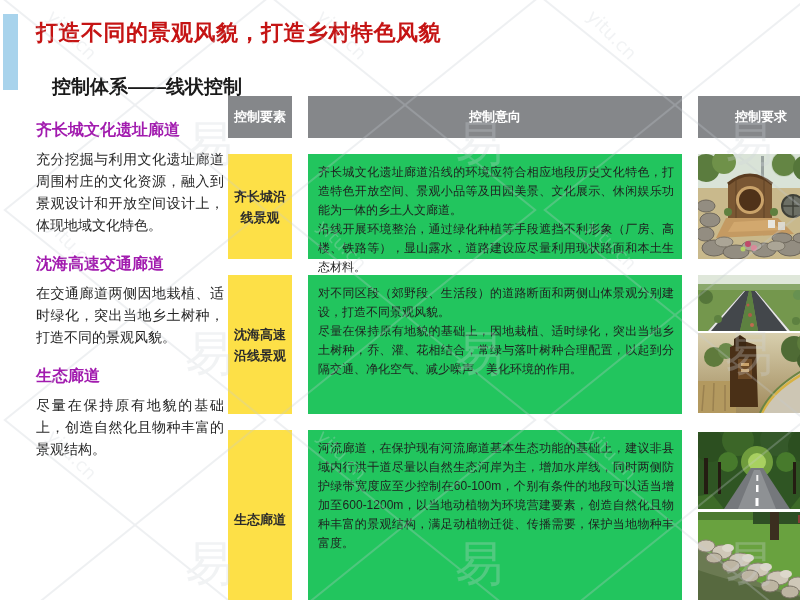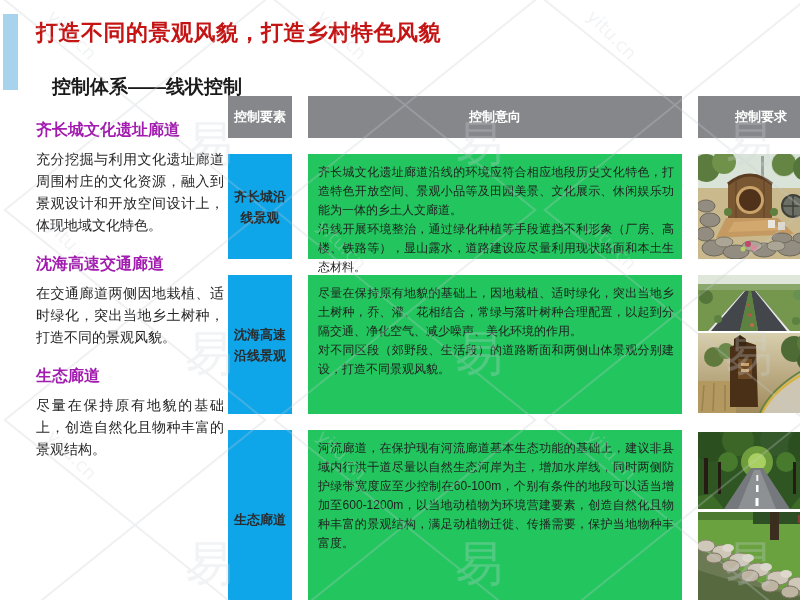--- a/index.html
+++ b/index.html
@@ -11,21 +11,21 @@
   .title{position:absolute;left:36px;top:18px;margin:0;font-size:22px;font-weight:bold;color:#c51414;letter-spacing:.5px;white-space:nowrap;}
   .subtitle{position:absolute;left:36px;top:58px;margin:16px;font-size:19px;font-weight:bold;color:#1a1a1a;white-space:nowrap;}
   .sidebar{position:absolute;left:36px;top:102px;width:188px;}
   .sidebar h3{margin:18px 0 7px 0;font-size:16px;font-weight:bold;color:#a21caf;}
   .sidebar p{margin:0 0 14px 0;font-size:14px;line-height:22px;color:#262626;text-align:justify;}
   .ctable{
     position:absolute;left:228px;top:96px;width:572px;
     display:grid;grid-template-columns:64px 374px 126px;grid-template-rows:42px 105px 139px 179px;gap:16px;
   }
   .hcell{background:#85878a;color:#ffffff;font-size:13px;font-weight:bold;display:flex;align-items:center;justify-content:center;}
-  .ecell{background:#0ea5e9;color:#2b2b2b;font-size:13px;font-weight:bold;display:flex;align-items:center;justify-content:center;text-align:center;padding:0 4px;box-sizing:border-box;line-height:21px;}
+  .ecell{background:#fde047;color:#2b2b2b;font-size:13px;font-weight:bold;display:flex;align-items:center;justify-content:center;text-align:center;padding:0 4px;box-sizing:border-box;line-height:21px;}
   .rcell{background:#22c55e;color:#1f1f1f;font-size:12px;line-height:19px;padding:9px 8px 6px 10px;box-sizing:border-box;text-align:justify;}
   .rcell p{margin:0;}
   .icell{display:flex;flex-direction:column;gap:2px;padding-top:0;}
   .icell.r3{padding-top:2px;gap:3px;}
   .photo{width:118px;display:block;}
   .footer{position:absolute;right:10px;top:604px;font-size:13px;font-weight:bold;color:#4d4d4d;}
   .watermark{position:absolute;left:0;top:0;pointer-events:none;}
 </style>
 </head>
 <body>
@@ -104,22 +104,22 @@
         <circle cx="50" cy="90" r="3" fill="#c04a6a"></circle>
           <circle cx="56" cy="94" r="3" fill="#d98a9a"></circle>
           <circle cx="45" cy="95" r="2.5" fill="#b5d067"></circle>
         <circle cx="30" cy="58" r="4" fill="#5f7f3f"></circle>
           <circle cx="76" cy="58" r="4" fill="#5f7f3f"></circle>
       </svg>
     </div>
 
     <div class="ecell">沈海高速沿线景观</div>
     <div class="rcell">
+      <p>对不同区段（郊野段、生活段）的道路断面和两侧山体景观分别建设，打造不同景观风貌。</p>
       <p>尽量在保持原有地貌的基础上，因地栽植、适时绿化，突出当地乡土树种，乔、灌、花相结合，常绿与落叶树种合理配置，以起到分隔交通、净化空气、减少噪声、美化环境的作用。</p>
-      <p>对不同区段（郊野段、生活段）的道路断面和两侧山体景观分别建设，打造不同景观风貌。</p>
     </div>
     <div class="icell">
       <svg class="photo" width="118" height="56" viewBox="0 0 118 56" preserveAspectRatio="none">
         <rect width="118" height="56" fill="#74974d"></rect>
         <rect width="118" height="12" fill="#dfe7da"></rect>
         <rect y="9" width="118" height="6" fill="#8aa86b"></rect>
         <circle cx="8" cy="22" r="7" fill="#55763a"></circle>
           <circle cx="110" cy="24" r="8" fill="#55763a"></circle>
           <circle cx="100" cy="20" r="5" fill="#679151"></circle>
         <polygon points="10,56 46,16 51,16 42,56" fill="#43474b"></polygon>

